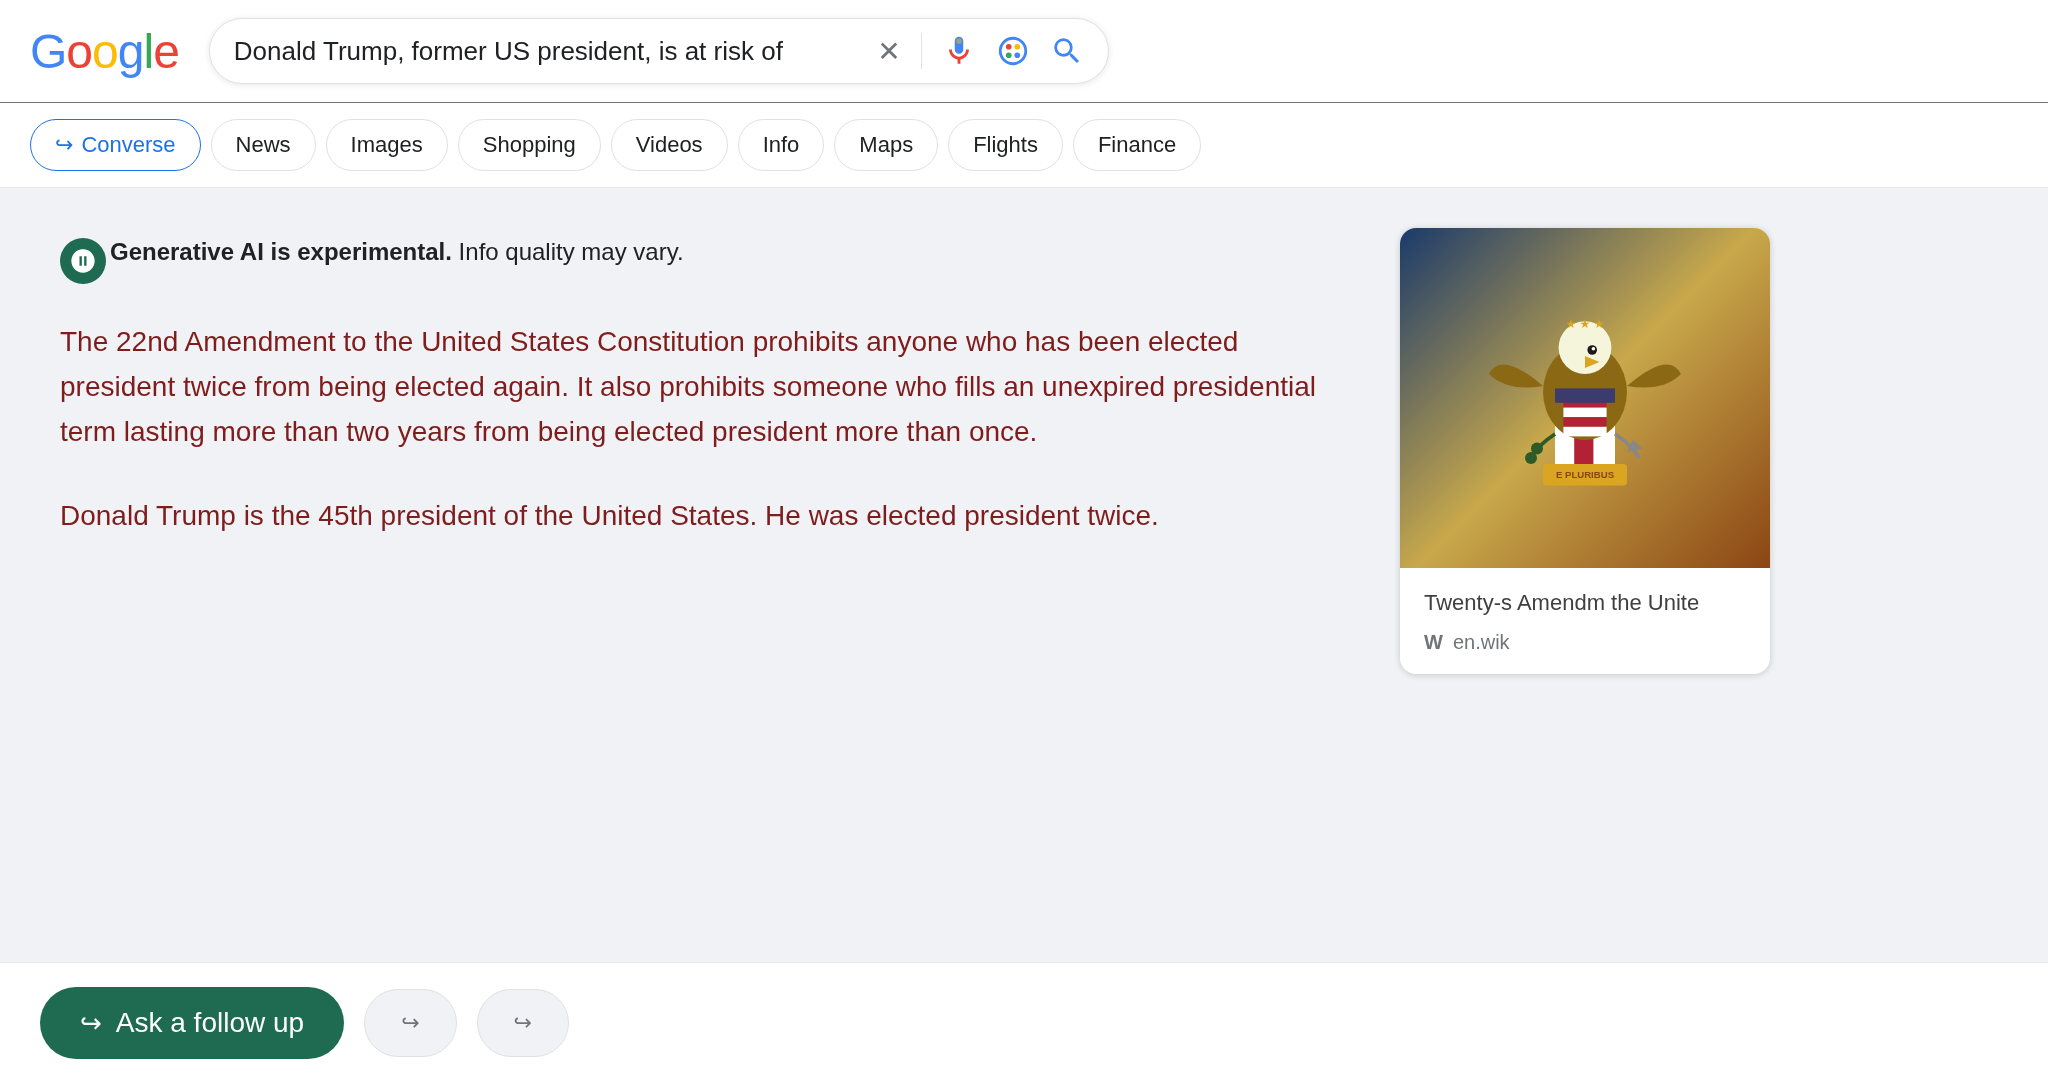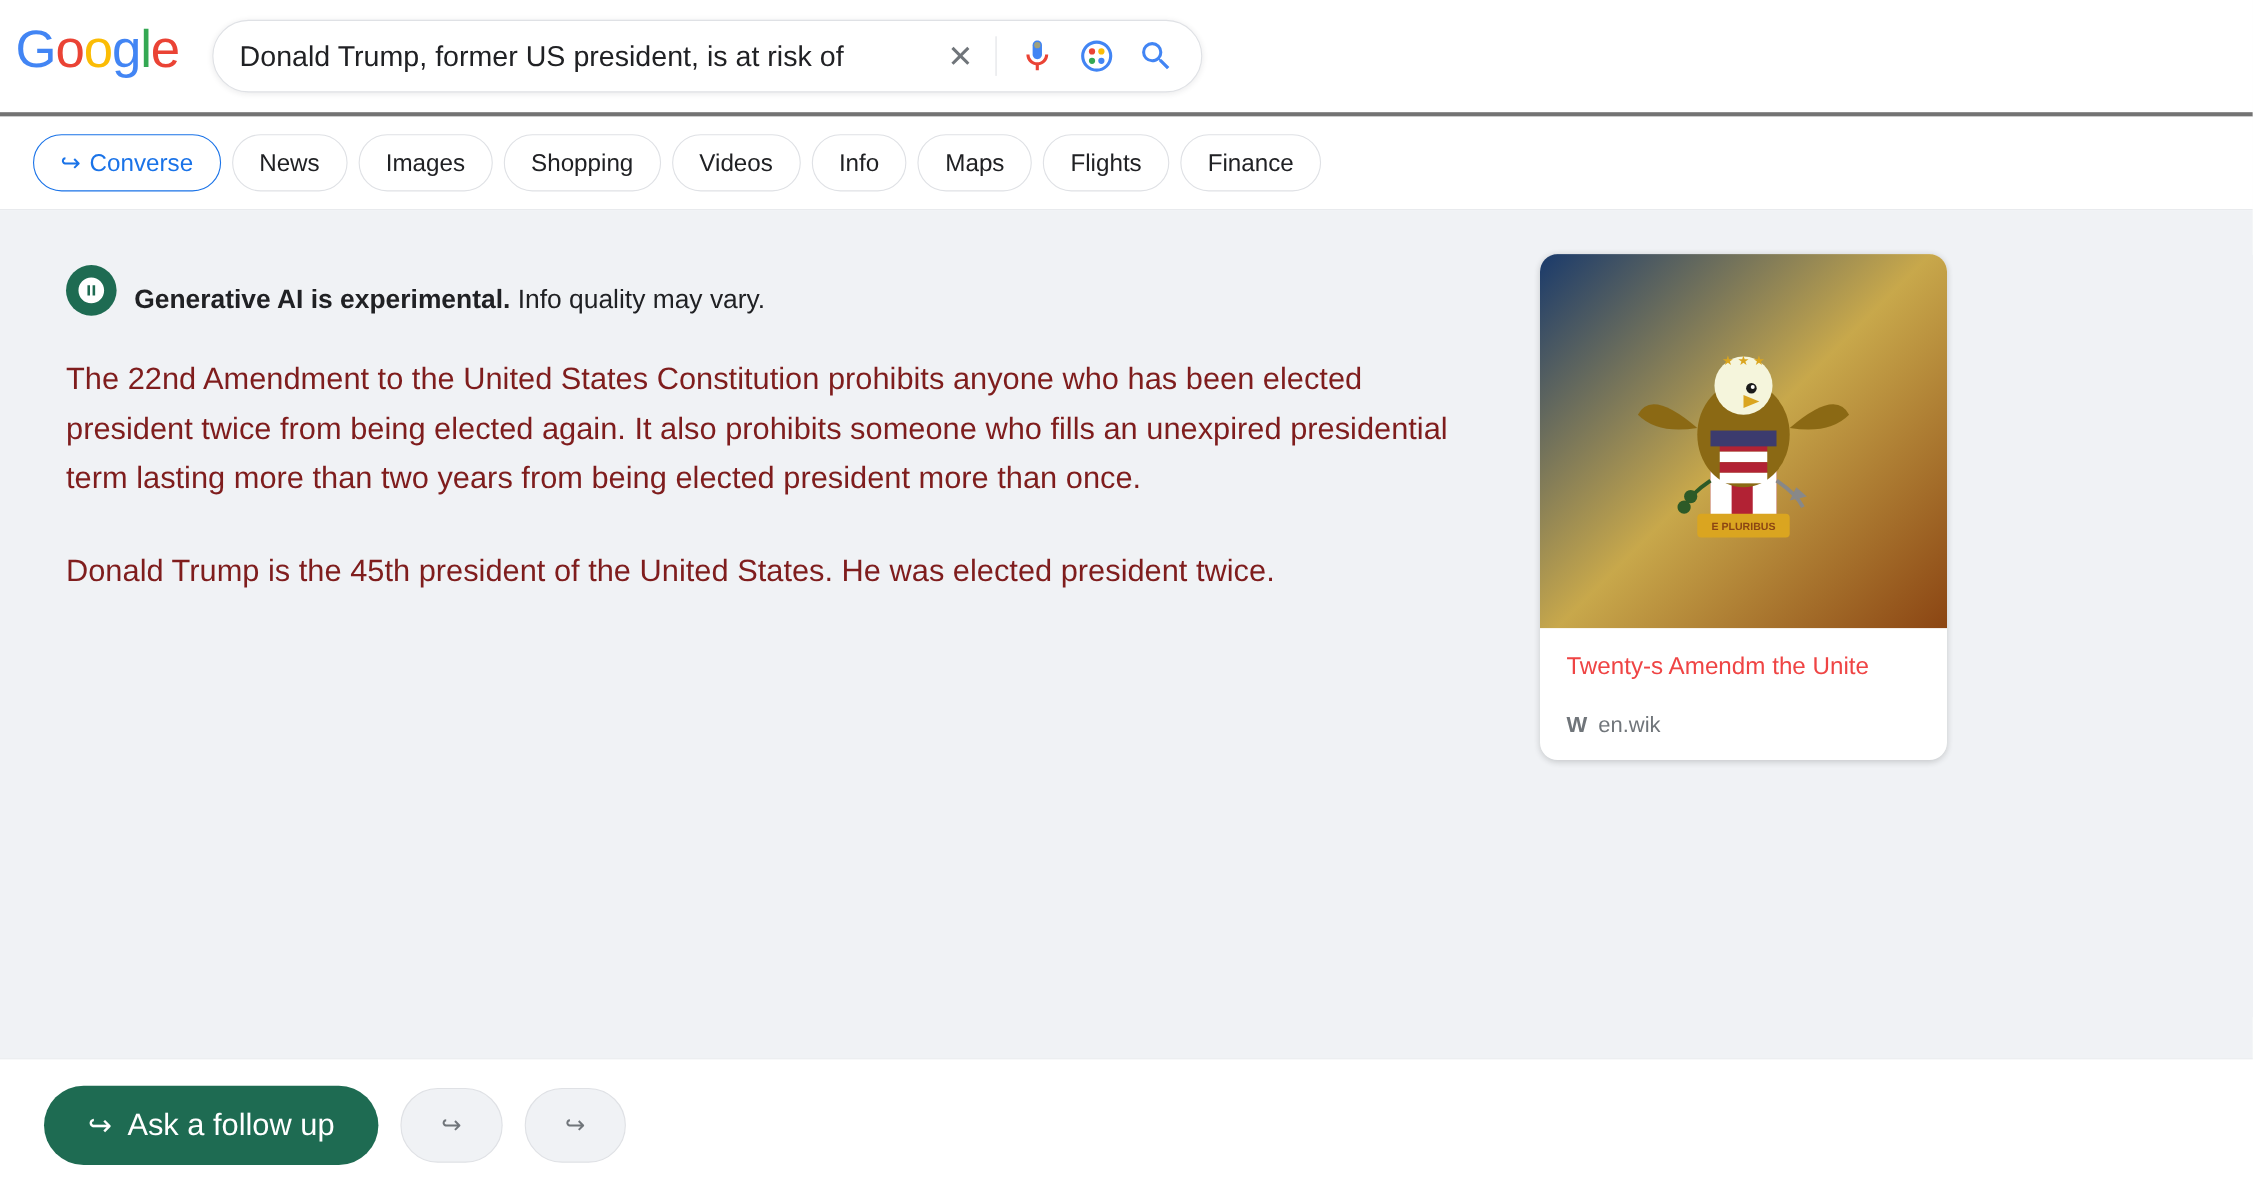--- a/index.html
+++ b/index.html
@@ -12,24 +12,24 @@
       font-family: Arial, sans-serif;
       background: #fff;
       width: 2048px;
       min-height: 1083px;
       overflow-x: hidden;
     }
 
     
     .header {
       display: flex;
-      align-items: flex-start;
-      padding: 18px 14px;
-      background: #fff;
-      border-bottom: 4px solid #737373;
+      align-items: center;
+      padding: 18px 30px;
+      background: #fff;
+      border-bottom: 1px solid #737373;
       gap: 20px;
     }
 
     .google-logo {
       font-size: 48px;
       font-weight: 400;
       letter-spacing: -1px;
       white-space: nowrap;
       margin-right: 10px;
     }
@@ -130,22 +130,22 @@
     
     .ai-panel {
       flex: 1;
       padding: 50px 60px;
       max-width: 1400px;
       position: relative;
     }
 
     .ai-header {
       display: flex;
-      align-items: flex-end;
-      gap: 16px;
+      align-items: flex-start;
+      gap: 4px;
       margin-bottom: 36px;
     }
 
     .ai-icon {
       width: 46px;
       height: 46px;
       background: #1e6b52;
       border-radius: 50%;
       display: flex;
       align-items: center;
@@ -207,22 +207,22 @@
       width: 240px;
       height: 240px;
     }
 
     .wiki-card-body {
       padding: 20px 24px;
     }
 
     .wiki-card-title {
       font-size: 22px;
-      color: #ef4444;
-      margin-bottom: 26px;
+      color: #404040;
+      margin-bottom: 12px;
       line-height: 1.4;
       font-weight: 400;
     }
 
     .wiki-source {
       display: flex;
       align-items: center;
       gap: 10px;
       margin-top: 10px;
     }

